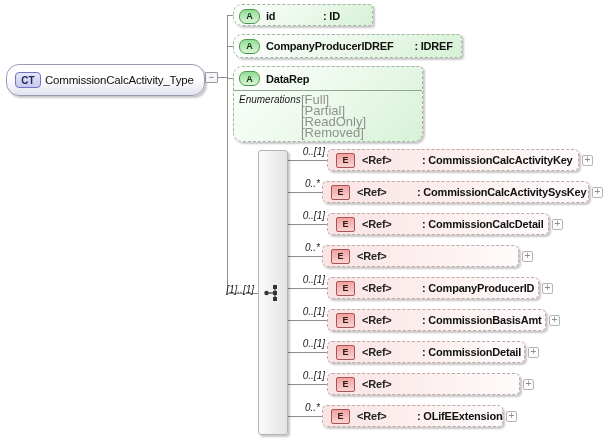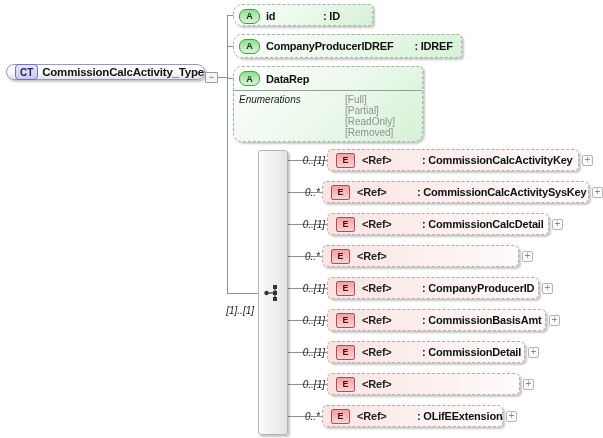--- a/index.html
+++ b/index.html
@@ -5,32 +5,32 @@
   html,body{margin:0;padding:0;background:#fff;}
   .stage{
     position:relative;width:603px;height:438px;background:#ffffff;overflow:hidden;
     font-family:"Liberation Sans","DejaVu Sans",sans-serif;
   }
   .lines{position:absolute;left:0;top:0;z-index:0;}
   .shadowed{box-shadow:2px 2px 2px rgba(0,0,0,0.22);}
 
   
   .ctbox{
-    position:absolute;left:6px;top:64px;width:199px;height:16px;z-index:2;
+    position:absolute;left:6px;top:64px;width:199px;height:32px;z-index:2;
     border:1px solid #9a9ab5;border-radius:13px;
     background:linear-gradient(180deg,#ffffff 45%,#e3e3f2 100%);
     display:flex;align-items:center;padding-left:8px;box-sizing:border-box;
   }
   .ctbadge{
     display:inline-flex;align-items:center;justify-content:center;
     width:24px;height:14px;border:1px solid #7272bd;border-radius:4px;
     background:linear-gradient(180deg,#e6e6fa,#c9c9ec);
     font-size:10px;font-weight:bold;color:#26265e;
   }
-  .ctlabel{margin-left:4px;font-size:11.5px;font-weight:bold;color:#111;white-space:nowrap;letter-spacing:-0.2px;}
+  .ctlabel{margin-left:4px;font-size:11.5px;font-weight:normal;color:#111;white-space:nowrap;letter-spacing:-0.2px;}
   .collapse{
     position:absolute;left:205px;top:72px;width:13px;height:11px;z-index:2;box-sizing:border-box;
     border:1px solid #9a9a9a;background:#f6f6fa;border-radius:1px;
     font-size:9px;line-height:8px;text-align:center;color:#555;
   }
 
   
   .abox{
     position:absolute;z-index:2;box-sizing:border-box;
     border:1px dashed #a6b4a6;border-radius:9px 4px 4px 9px;
@@ -40,23 +40,23 @@
   .abadge{
     display:inline-flex;align-items:center;justify-content:center;flex:none;
     width:19px;height:13px;border:1px solid #4e954e;border-radius:7px;
     background:linear-gradient(180deg,#94dd94,#d8f5d8);
     font-size:9px;font-weight:bold;color:#143814;margin-right:6px;
   }
   .aname{font-size:11px;font-weight:bold;color:#111;white-space:nowrap;letter-spacing:-0.2px;}
   .aname.wide{min-width:36px;}
   .atype{font-size:11px;font-weight:bold;color:#111;margin-left:21px;white-space:nowrap;letter-spacing:-0.2px;}
   .enumsep{border-top:1px solid #8fa58f;margin:0;}
-  .enumsec{display:flex;padding:3px 4px 2px 5px;gap:44px;}
+  .enumsec{display:flex;padding:3px 4px 2px 5px;}
   .enumlabel{font-style:italic;font-size:10px;color:#1a1a1a;width:62px;flex:none;}
-  .enumvals{font-size:10px;color:#909090;line-height:11px;white-space:nowrap;}
+  .enumvals{font-size:13px;color:#909090;line-height:11px;white-space:nowrap;}
 
   
   .seqbar{
     position:absolute;left:258px;top:150px;width:30px;height:285px;z-index:1;box-sizing:border-box;
     border:1px solid #b4b4b4;border-radius:3px;
     background:linear-gradient(90deg,#fbfbfb,#e4e4e4);
   }
   .seqicon{position:absolute;left:262px;top:284px;z-index:2;}
 
   
@@ -70,21 +70,21 @@
     display:inline-flex;align-items:center;justify-content:center;flex:none;
     width:17px;height:13px;border:1px solid #ab5353;border-radius:2px;
     background:linear-gradient(180deg,#f0a2a2,#f9d3d3);
     font-size:9px;font-weight:bold;color:#3a1515;margin-right:7px;
   }
   .ref{width:60px;flex:none;font-size:11px;font-weight:bold;color:#222;letter-spacing:-0.2px;}
   .ename{font-size:11px;font-weight:bold;color:#111;white-space:nowrap;letter-spacing:-0.2px;}
 
   .card{
     position:absolute;width:44px;text-align:right;z-index:2;
-    font-size:10px;font-style:italic;color:#1a1a1a;line-height:11px;white-space:nowrap;margin-top:9px;
+    font-size:10px;font-style:italic;color:#1a1a1a;line-height:11px;white-space:nowrap;
   }
   .plus{
     position:absolute;width:11px;height:11px;z-index:2;box-sizing:border-box;
     border:1px solid #b5b5b5;background:#fcfcfc;border-radius:2px;
     font-size:10px;line-height:8px;text-align:center;color:#8a8a8a;
   }
 </style>
 </head>
 <body>
 
@@ -143,21 +143,21 @@
       <span class="enumvals">
         <span>[Full]</span><br>
         <span>[Partial]</span><br>
         <span>[ReadOnly]</span><br>
         <span>[Removed]</span>
       </span>
     </div>
   </div>
 
   <div class="seqbar shadowed"></div>
-  <div class="card" style="left:210px;top:296px">[1]..[1]</div>
+  <div class="card" style="left:210px;top:284px">[1]..[1]</div>
   <svg class="seqicon" width="24" height="18" viewBox="0 0 24 18">
     <g fill="#333" stroke="none">
       <circle cx="4.5" cy="9" r="2.2"></circle>
       <rect x="11" y="1" width="4" height="4"></rect>
       <rect x="11" y="7" width="4" height="4"></rect>
       <rect x="11" y="13" width="4" height="4"></rect>
     </g>
     <g stroke="#333" stroke-width="1.2" fill="none">
       <path d="M4.5,9 H13"></path>
       <path d="M13,3 V15"></path>

